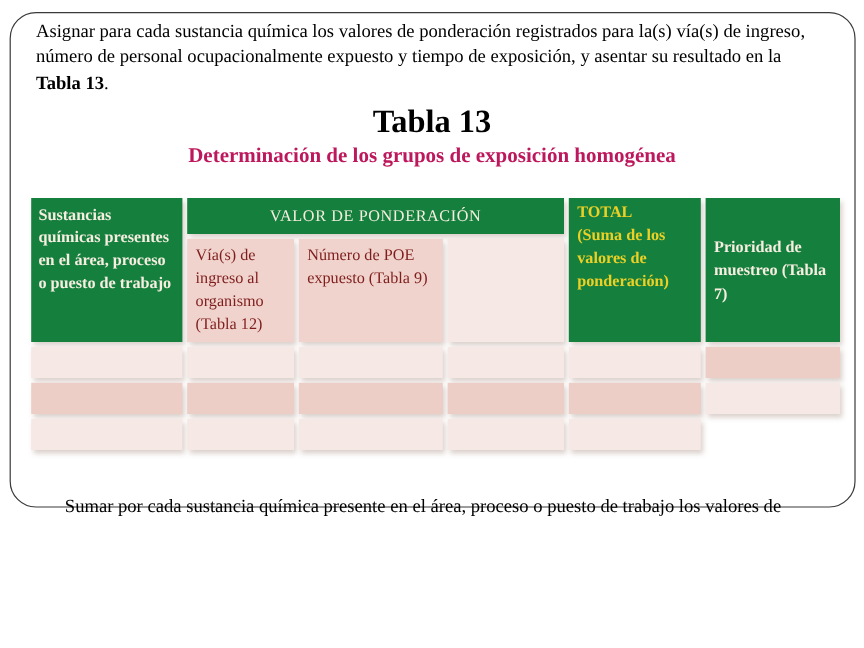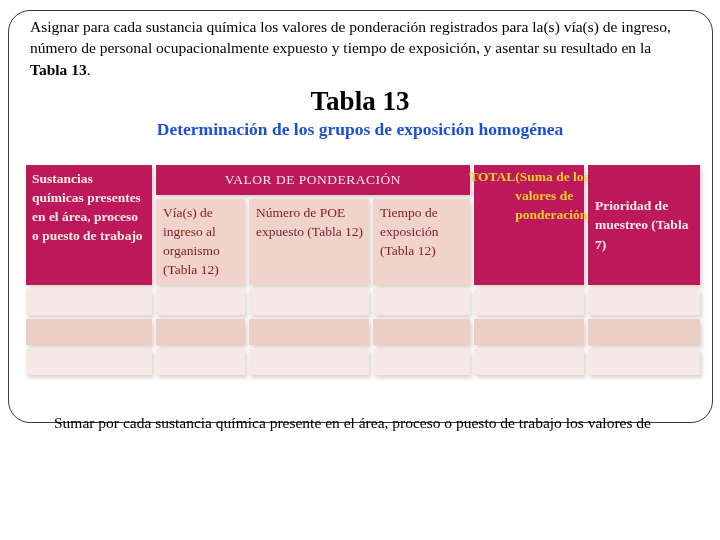--- a/index.html
+++ b/index.html
@@ -36,38 +36,38 @@
     margin:0;
     text-align:center;
     font-size:27px;font-weight:bold;
   }
   .subtitle{
     position:absolute;
     left:0;top:119px;width:720px;
     margin:0;
     text-align:center;
     font-size:17.5px;font-weight:bold;
-    color:#1d4ed8;
+    color:#be185d;
   }
   .ptable{
     position:absolute;
     left:26px;top:165px;
     display:grid;
     grid-template-columns:126px 89px 120px 97px 110px 112px;
     grid-template-rows:30px 86px 26px 26px 26px;
     gap:4px;
     filter:drop-shadow(2px 3px 2px rgba(110,70,50,0.25));
   }
   .cell{
     font-size:13.5px;
     line-height:1.42;
     box-sizing:border-box;
   }
   .hdr{
-    background:#be185d;
+    background:#15803d;
     color:#f7ede1;
   }
   .c1{
     grid-column:1;grid-row:1/3;
     font-weight:bold;
     padding:4px 5px 0 6px;
   }
   .valor{
     grid-column:2/5;grid-row:1;
     display:flex;align-items:center;justify-content:center;
@@ -78,21 +78,21 @@
     background:#efd3cc;
     color:#7f1d1d;
     grid-row:2;
     padding:4px 5px 0 7px;
   }
   .sub2{grid-column:2;}
   .sub3{grid-column:3;}
   .sub4{grid-column:4;}
   .total{
     grid-column:5;grid-row:1/3;
-    display:flex;justify-content:center;
+    display:flex;flex-direction:column;justify-content:flex-start;
     padding:2px 4px 18px 7px;
     font-weight:bold;
     color:#edd026;
   }
   .prio{
     grid-column:6;grid-row:1/3;
     display:flex;flex-direction:column;justify-content:center;
     padding:2px 4px 2px 7px;
     font-weight:bold;
   }
@@ -112,22 +112,21 @@
 
   <div class="ptable">
     <div class="cell hdr c1">Sustancias químicas presentes en el área, proceso o puesto de trabajo</div>
     <div class="cell hdr valor">VALOR DE PONDERACIÓN</div>
     <div class="cell hdr total">
       <span>TOTAL</span>
       <span>(Suma de los valores de ponderación)</span>
     </div>
     <div class="cell hdr prio">Prioridad de muestreo (Tabla 7)</div>
     <div class="cell sub sub2">Vía(s) de ingreso al organismo (Tabla 12)</div>
-    <div class="cell sub sub3">Número de POE expuesto (Tabla 12)</div>
-    <div class="cell sub sub4">Tiempo de exposición (Tabla 12)</div>
+    <div class="cell sub sub3">Número de POE expuesto (Tabla 9)</div>
 
     <div class="cell row-light"></div>
     <div class="cell row-light"></div>
     <div class="cell row-light"></div>
     <div class="cell row-light"></div>
     <div class="cell row-light"></div>
     <div class="cell row-light"></div>
 
     <div class="cell row-dark"></div>
     <div class="cell row-dark"></div>

